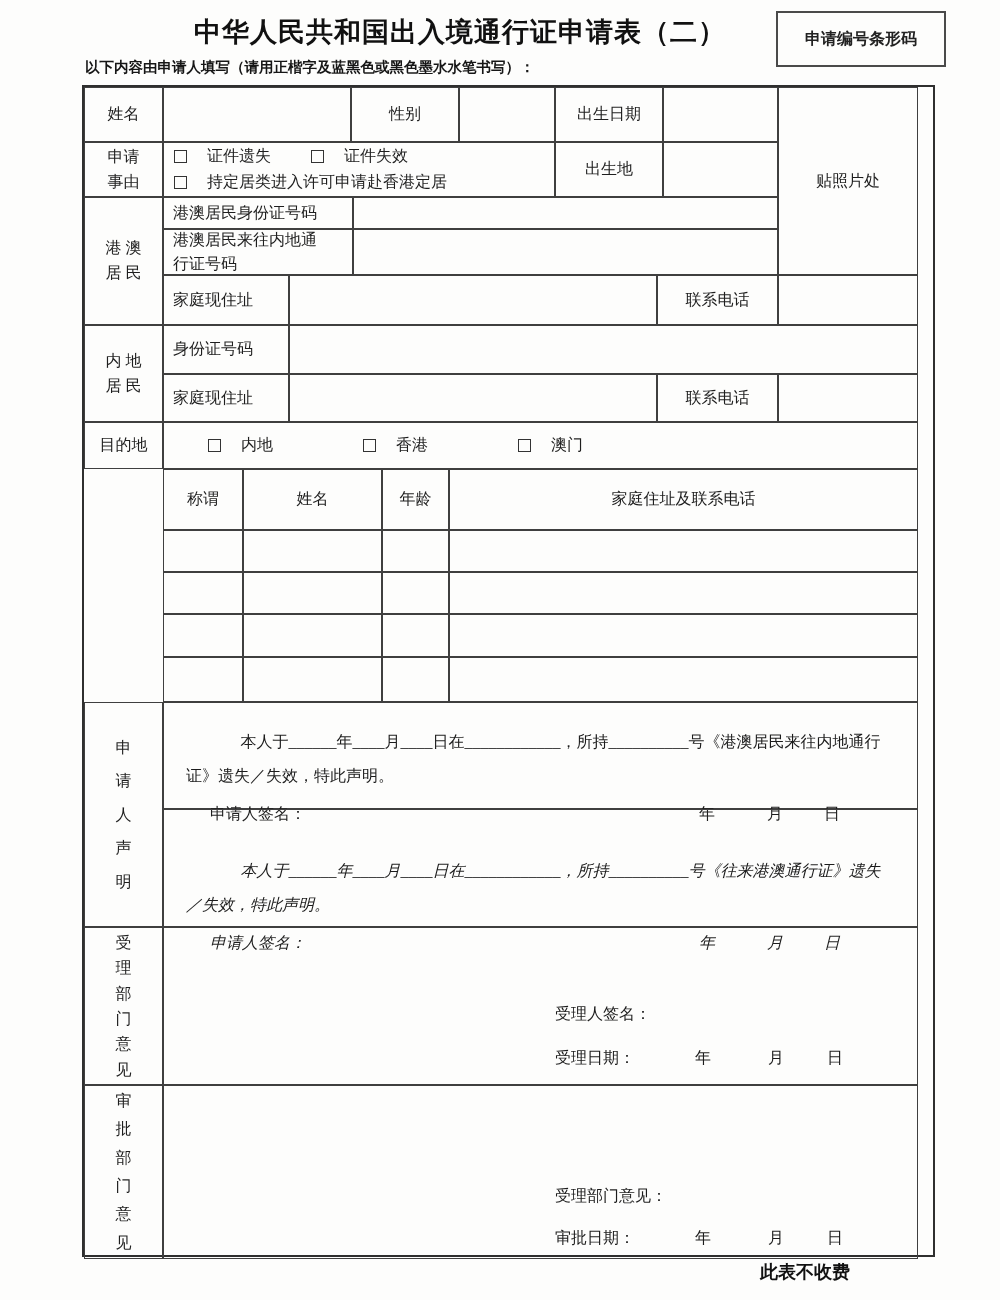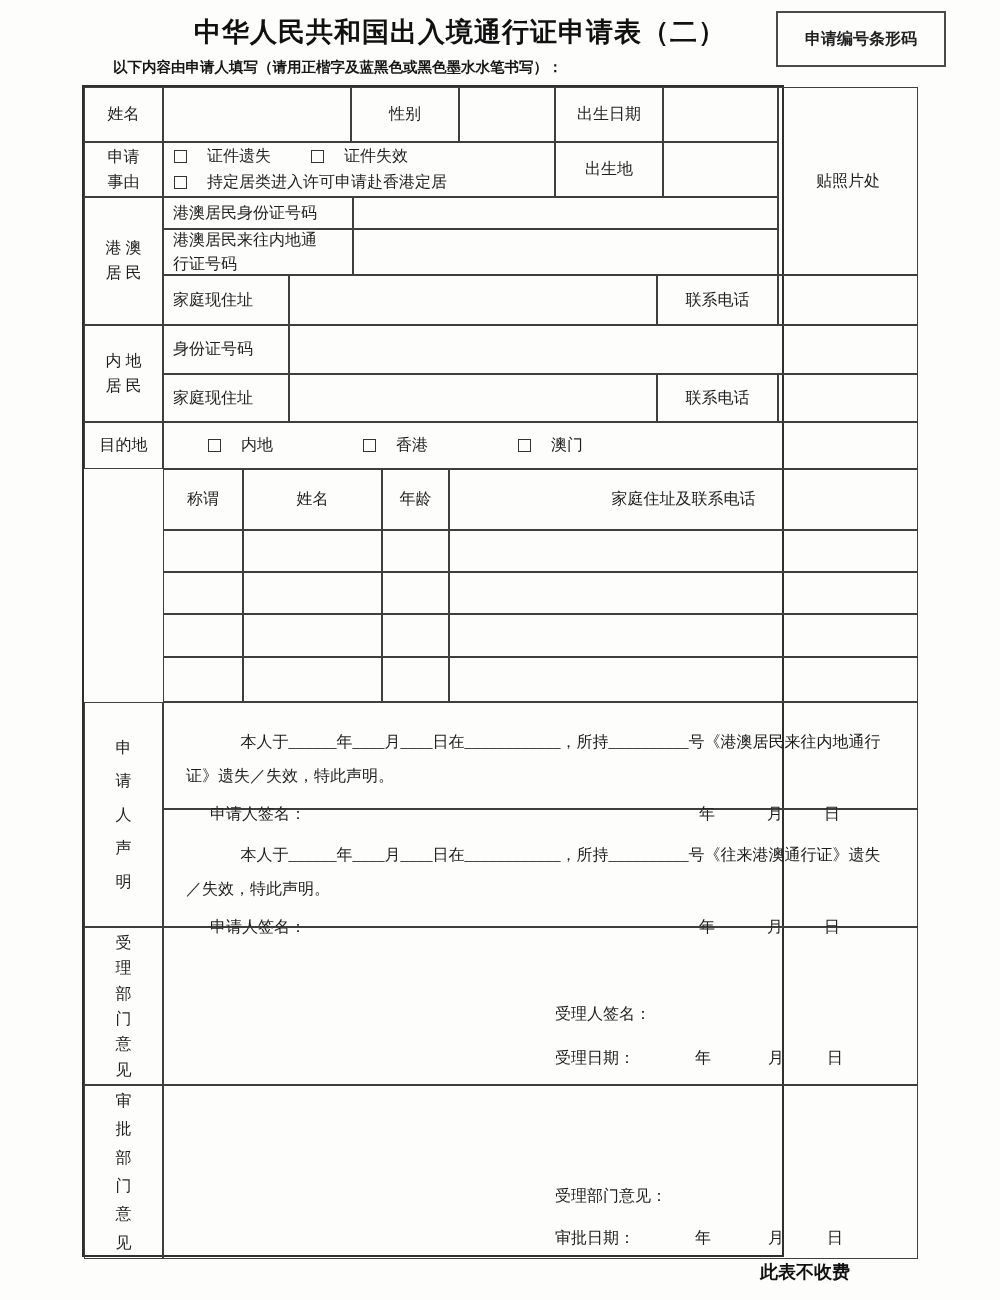--- a/index.html
+++ b/index.html
@@ -17,24 +17,24 @@
     letter-spacing:1px;color:#111;
   }
   .barcode-box{
     position:absolute;left:776px;top:11px;width:170px;height:56px;
     border:2px solid #4a4a4a;box-sizing:border-box;
     display:flex;align-items:center;justify-content:center;
     font-size:16px;font-weight:700;color:#222;
   }
   .instruction{
     position:absolute;left:85px;top:58px;
-    font-size:14.5px;font-weight:700;color:#161616;margin-left:28px;
+    font-size:14.5px;font-weight:700;color:#161616;
   }
   .form-table{
-    position:absolute;left:82px;top:85px;width:702px;height:1172px;
+    position:absolute;left:82px;top:85px;width:853px;height:1172px;
     border:2px solid #2f2f2f;box-sizing:border-box;
     background:#fdfdfc;
   }
   .cell{
     position:absolute;box-sizing:border-box;
     border:1px solid #3f3f3f;
     display:flex;align-items:center;
     font-size:16px;color:#1e1e1e;
   }
   .c-center{justify-content:center;text-align:center;}
@@ -56,21 +56,21 @@
     width:13px;height:13px;border:1.5px solid #333;
     box-sizing:border-box;background:transparent;flex:none;
   }
   .reason-cell{flex-direction:column;align-items:flex-start;justify-content:center;
     padding-left:10px;gap:5px;}
   .ck-line{display:flex;gap:40px;}
   .dest-cell{padding-left:44px;gap:90px;}
   
   .decl-block{flex-direction:column;align-items:stretch;justify-content:space-between;
     padding:10px 14px 10px 10px;}
-  .decl-block.second{padding-top:16px;}
+  .decl-block.second{padding-top:32px;font-style:italic;}
   .decl-text{margin:12px;text-indent:3.4em;line-height:2.1;font-size:16px;color:#1c1c1c;}
   .sig-row{position:relative;height:26px;flex:none;}
   .sig-row .sig-label{position:absolute;left:36px;top:0;}
   .sig-row .dy{position:absolute;left:525px;top:0;}
   .sig-row .dm{position:absolute;left:593px;top:0;}
   .sig-row .dd{position:absolute;left:650px;top:0;}
   
   .dept-cell{display:block;position:absolute;}
   .dept-line{position:absolute;font-size:16px;color:#1c1c1c;}
   .dept-date{position:absolute;font-size:16px;color:#1c1c1c;width:340px;}

